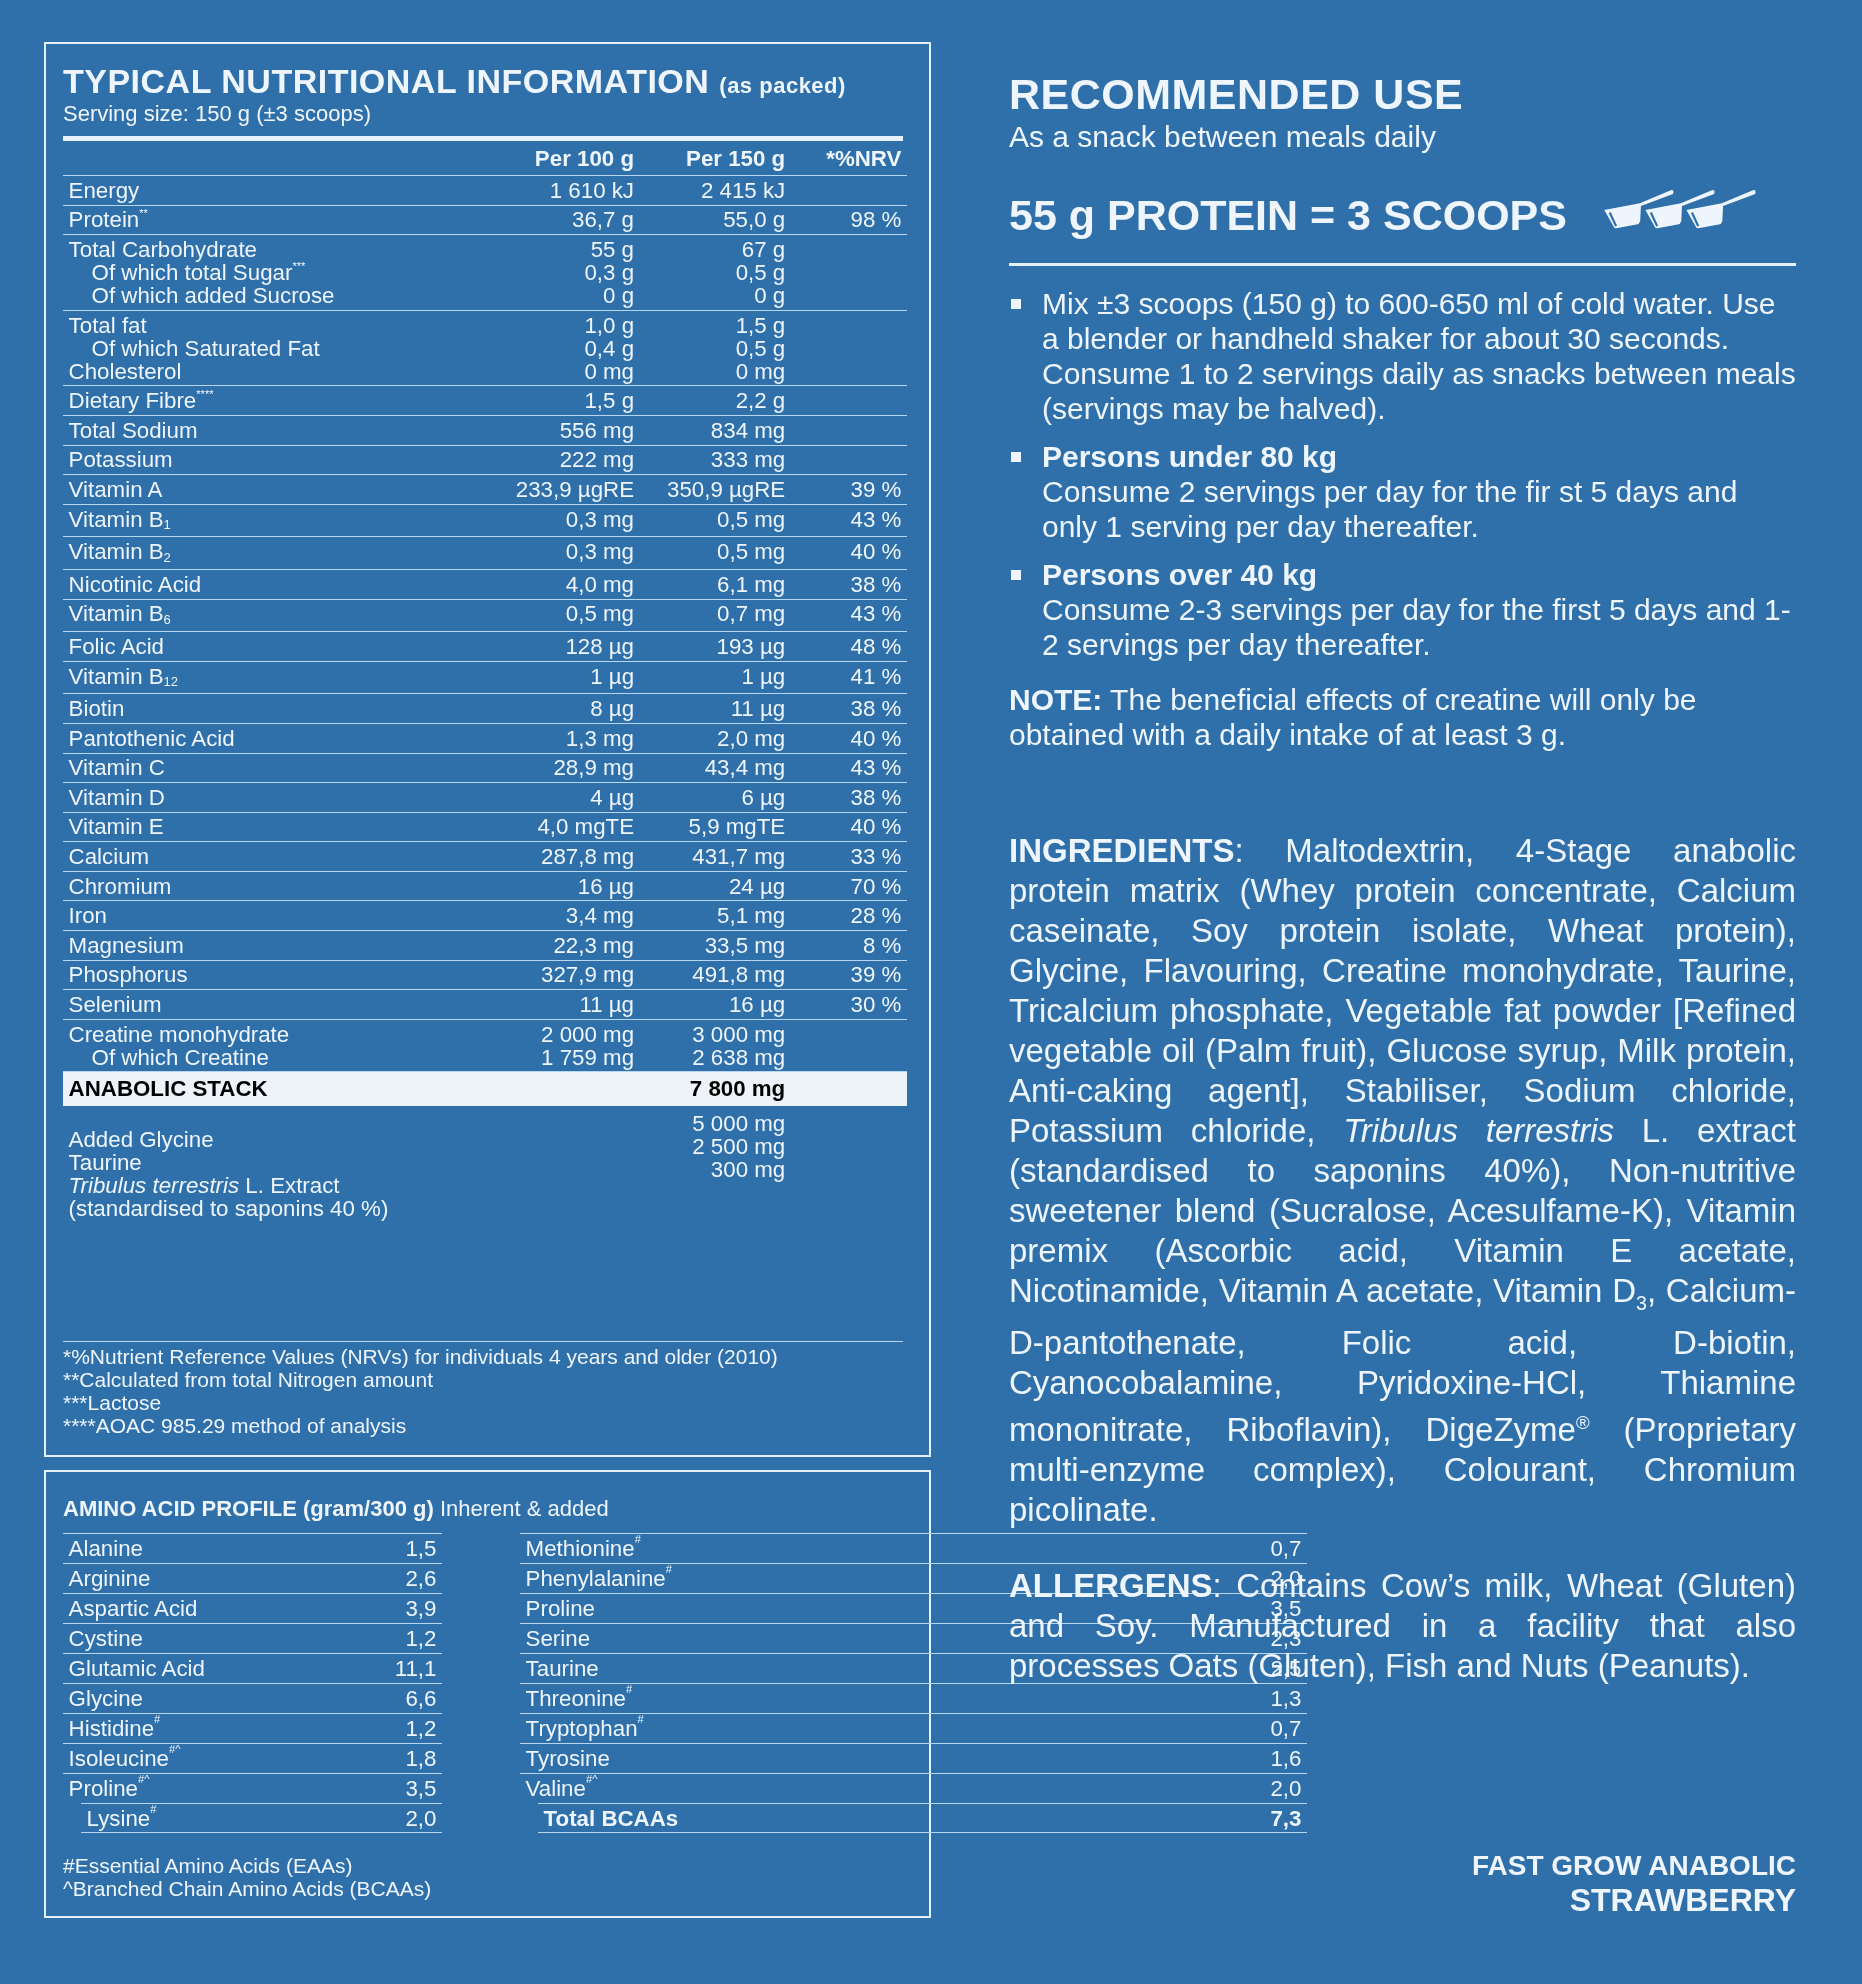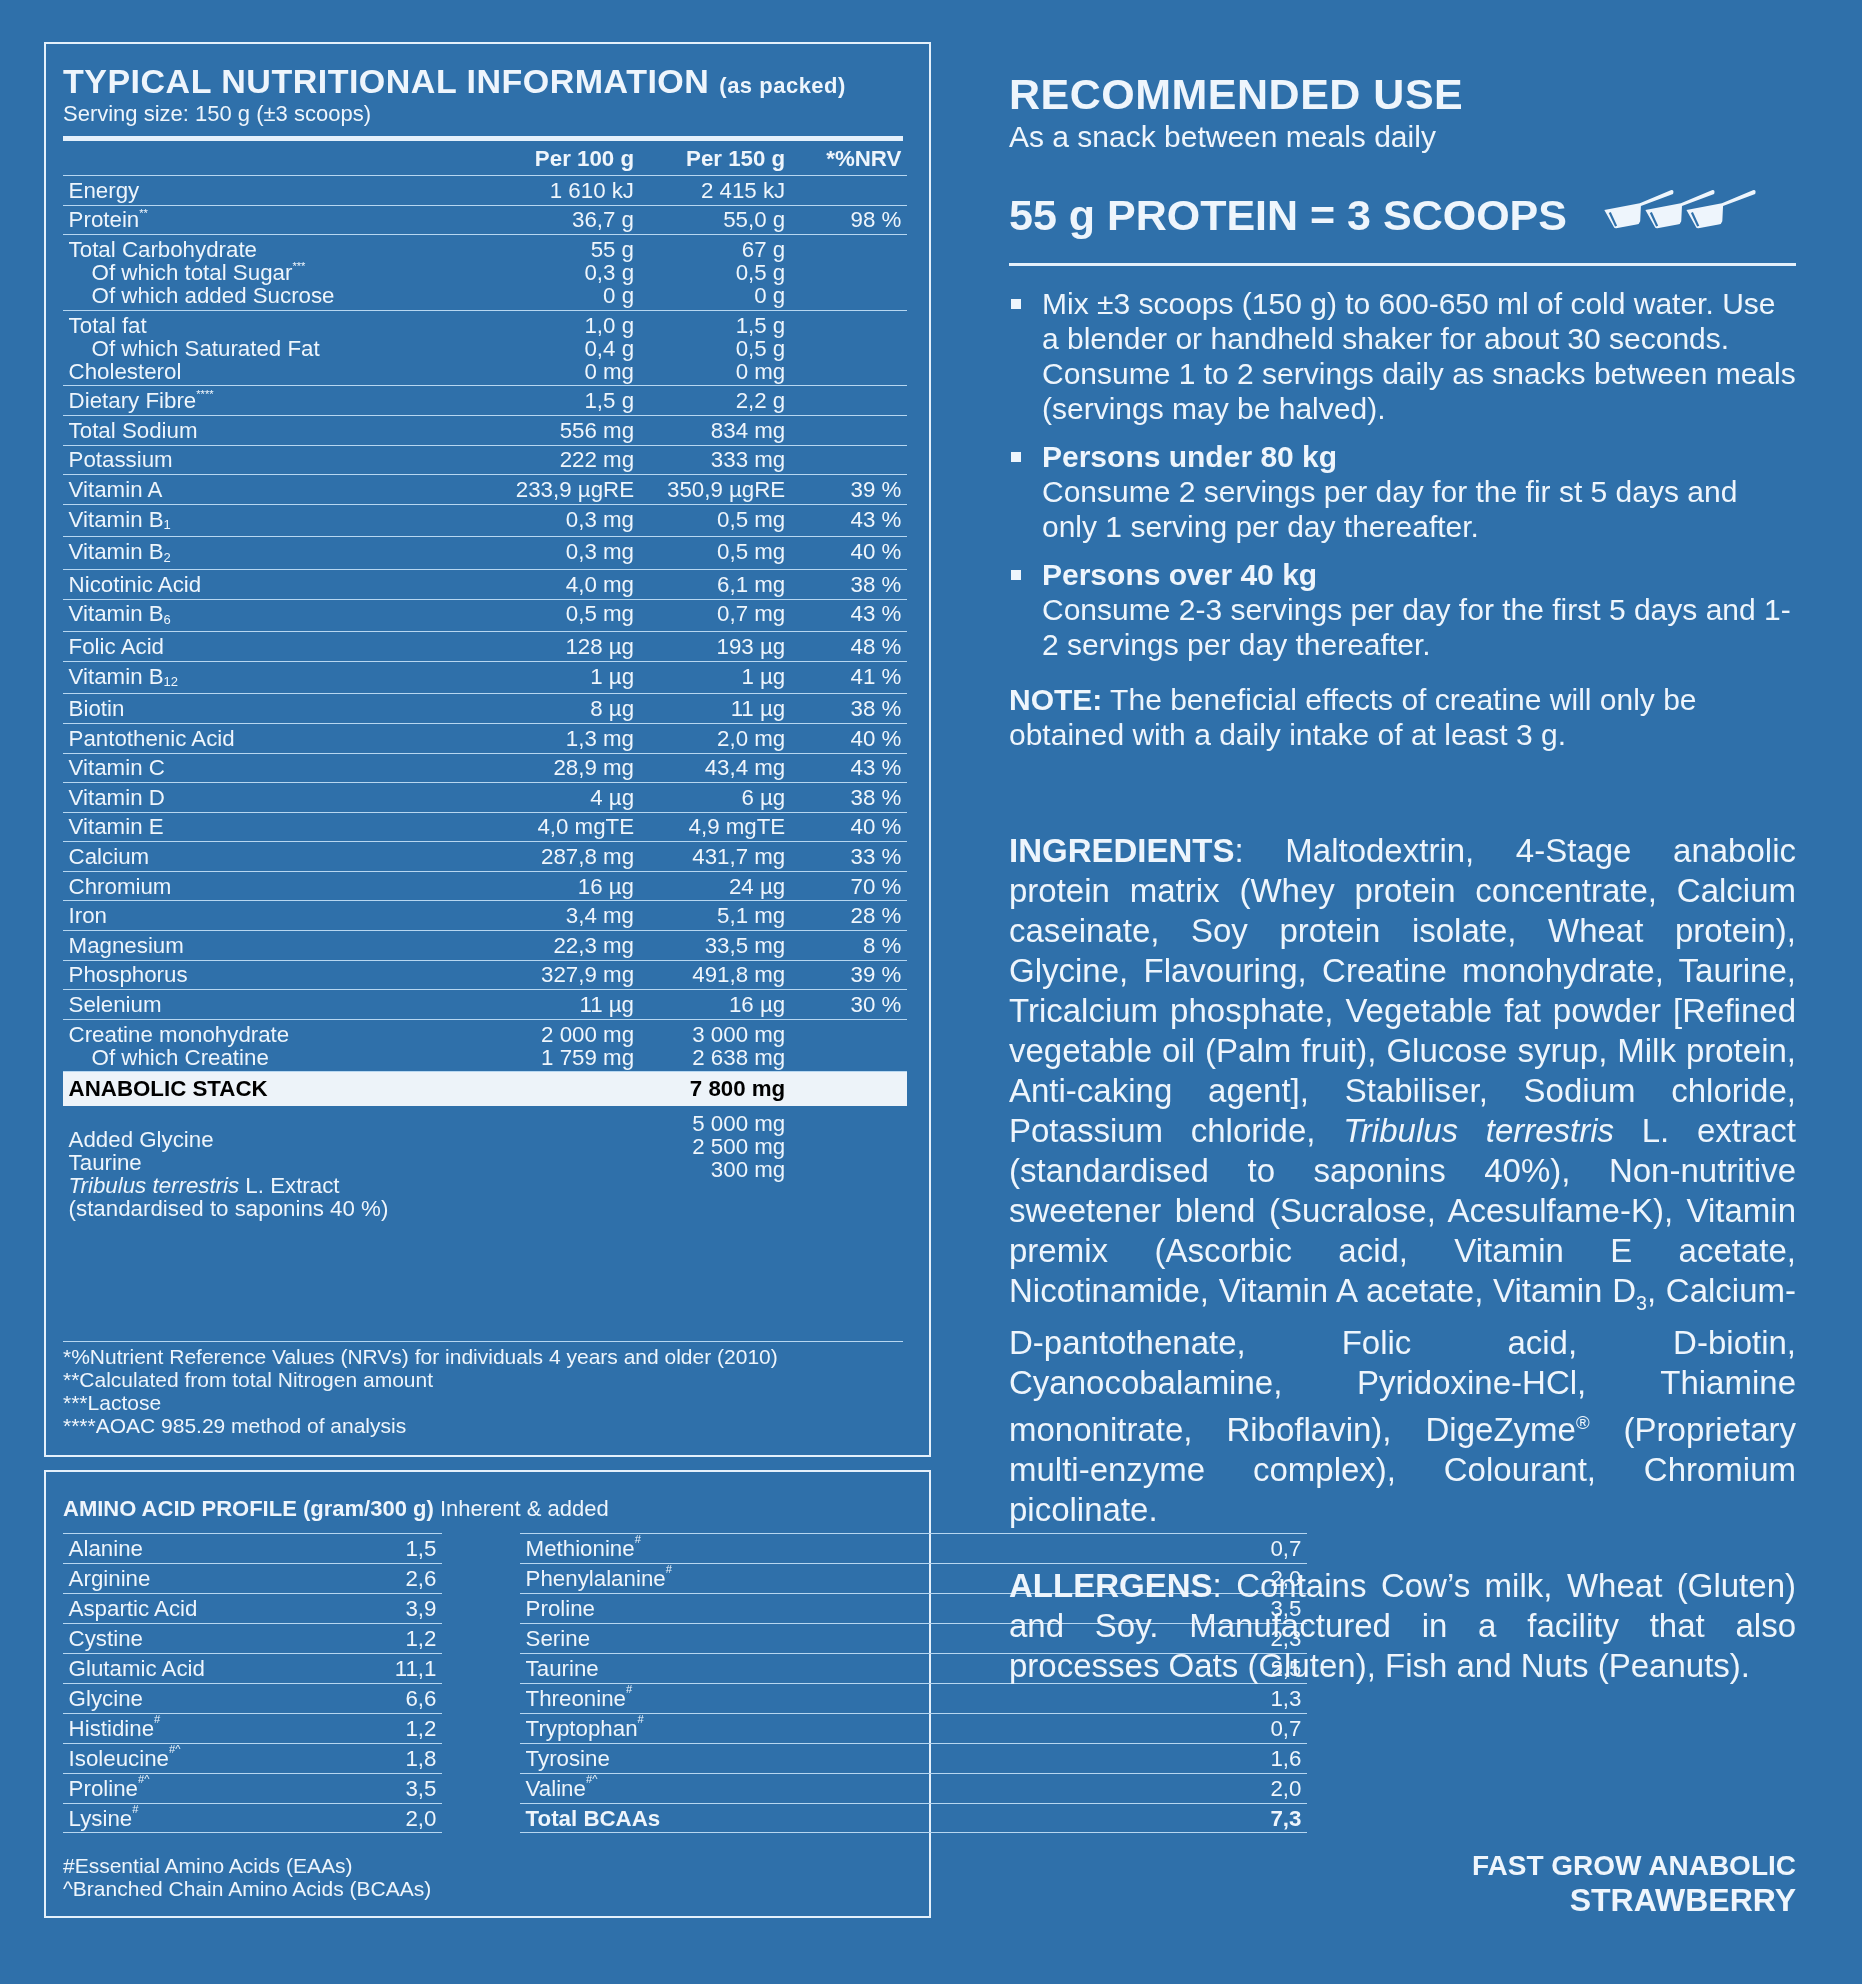--- a/index.html
+++ b/index.html
@@ -37,21 +37,21 @@
   tr.stack td { border-top:1.4px solid #b7d7f1; }
   .footnotes { position:absolute; left:17px; right:26.5px; top:1297px; border-top:1.4px solid #b7d7f1; padding-top:2.8px; font-size:21px; line-height:23px; }
   .footnotes div { white-space:nowrap; }
 
   .am-title { position:absolute; top:24px; left:17px; font-size:22px; white-space:nowrap; }
   .am-title b { font-weight:bold; }
   .am-col { position:absolute; top:61px; width:379px; }
   .am-col.left { left:17px; }
   .am-col.right { left:474px; }
   .am-row { display:flex; justify-content:space-between; border-top:1.4px solid #b7d7f1; height:30px; line-height:30px; font-size:22.3px; padding:0 5.6px; box-sizing:border-box; }
-  .am-row.last { border-bottom:1.4px solid #b7d7f1; }
+  .am-row.last { border-bottom:1.4px solid #b7d7f1;margin-left:18px; }
   .am-row.bold { font-weight:bold; }
   .am-foot { position:absolute; left:17px; top:382px; font-size:21px; line-height:23px; }
 
   .right { position:absolute; left:1009px; width:787px; }
   .ru-title { top:70px; font-weight:bold; font-size:43px; letter-spacing:0.5px; }
   .ru-sub { top:120px; font-size:30px; }
   .ru-protein { top:182px; font-weight:bold; font-size:43px; display:flex; align-items:center; }
   .ru-protein .scoops { margin-left:18.6px; display:inline-block; }
   .ru-rule { top:263px; height:3.3px; background:#e4f0fb; width:787px; }
   .bullets { top:286px; font-size:30px; line-height:35px; }
@@ -219,21 +219,21 @@
         </tr>
     <tr class="grp">
           <td>Vitamin D</td>
           <td class="num">4 µg</td>
           <td class="num">6 µg</td>
           <td class="num">38 %</td>
         </tr>
     <tr class="grp">
           <td>Vitamin E</td>
           <td class="num">4,0 mgTE</td>
-          <td class="num">4,9 mgTE</td>
+          <td class="num">5,9 mgTE</td>
           <td class="num">40 %</td>
         </tr>
     <tr class="grp">
           <td>Calcium</td>
           <td class="num">287,8 mg</td>
           <td class="num">431,7 mg</td>
           <td class="num">33 %</td>
         </tr>
     <tr class="grp">
           <td>Chromium</td>

